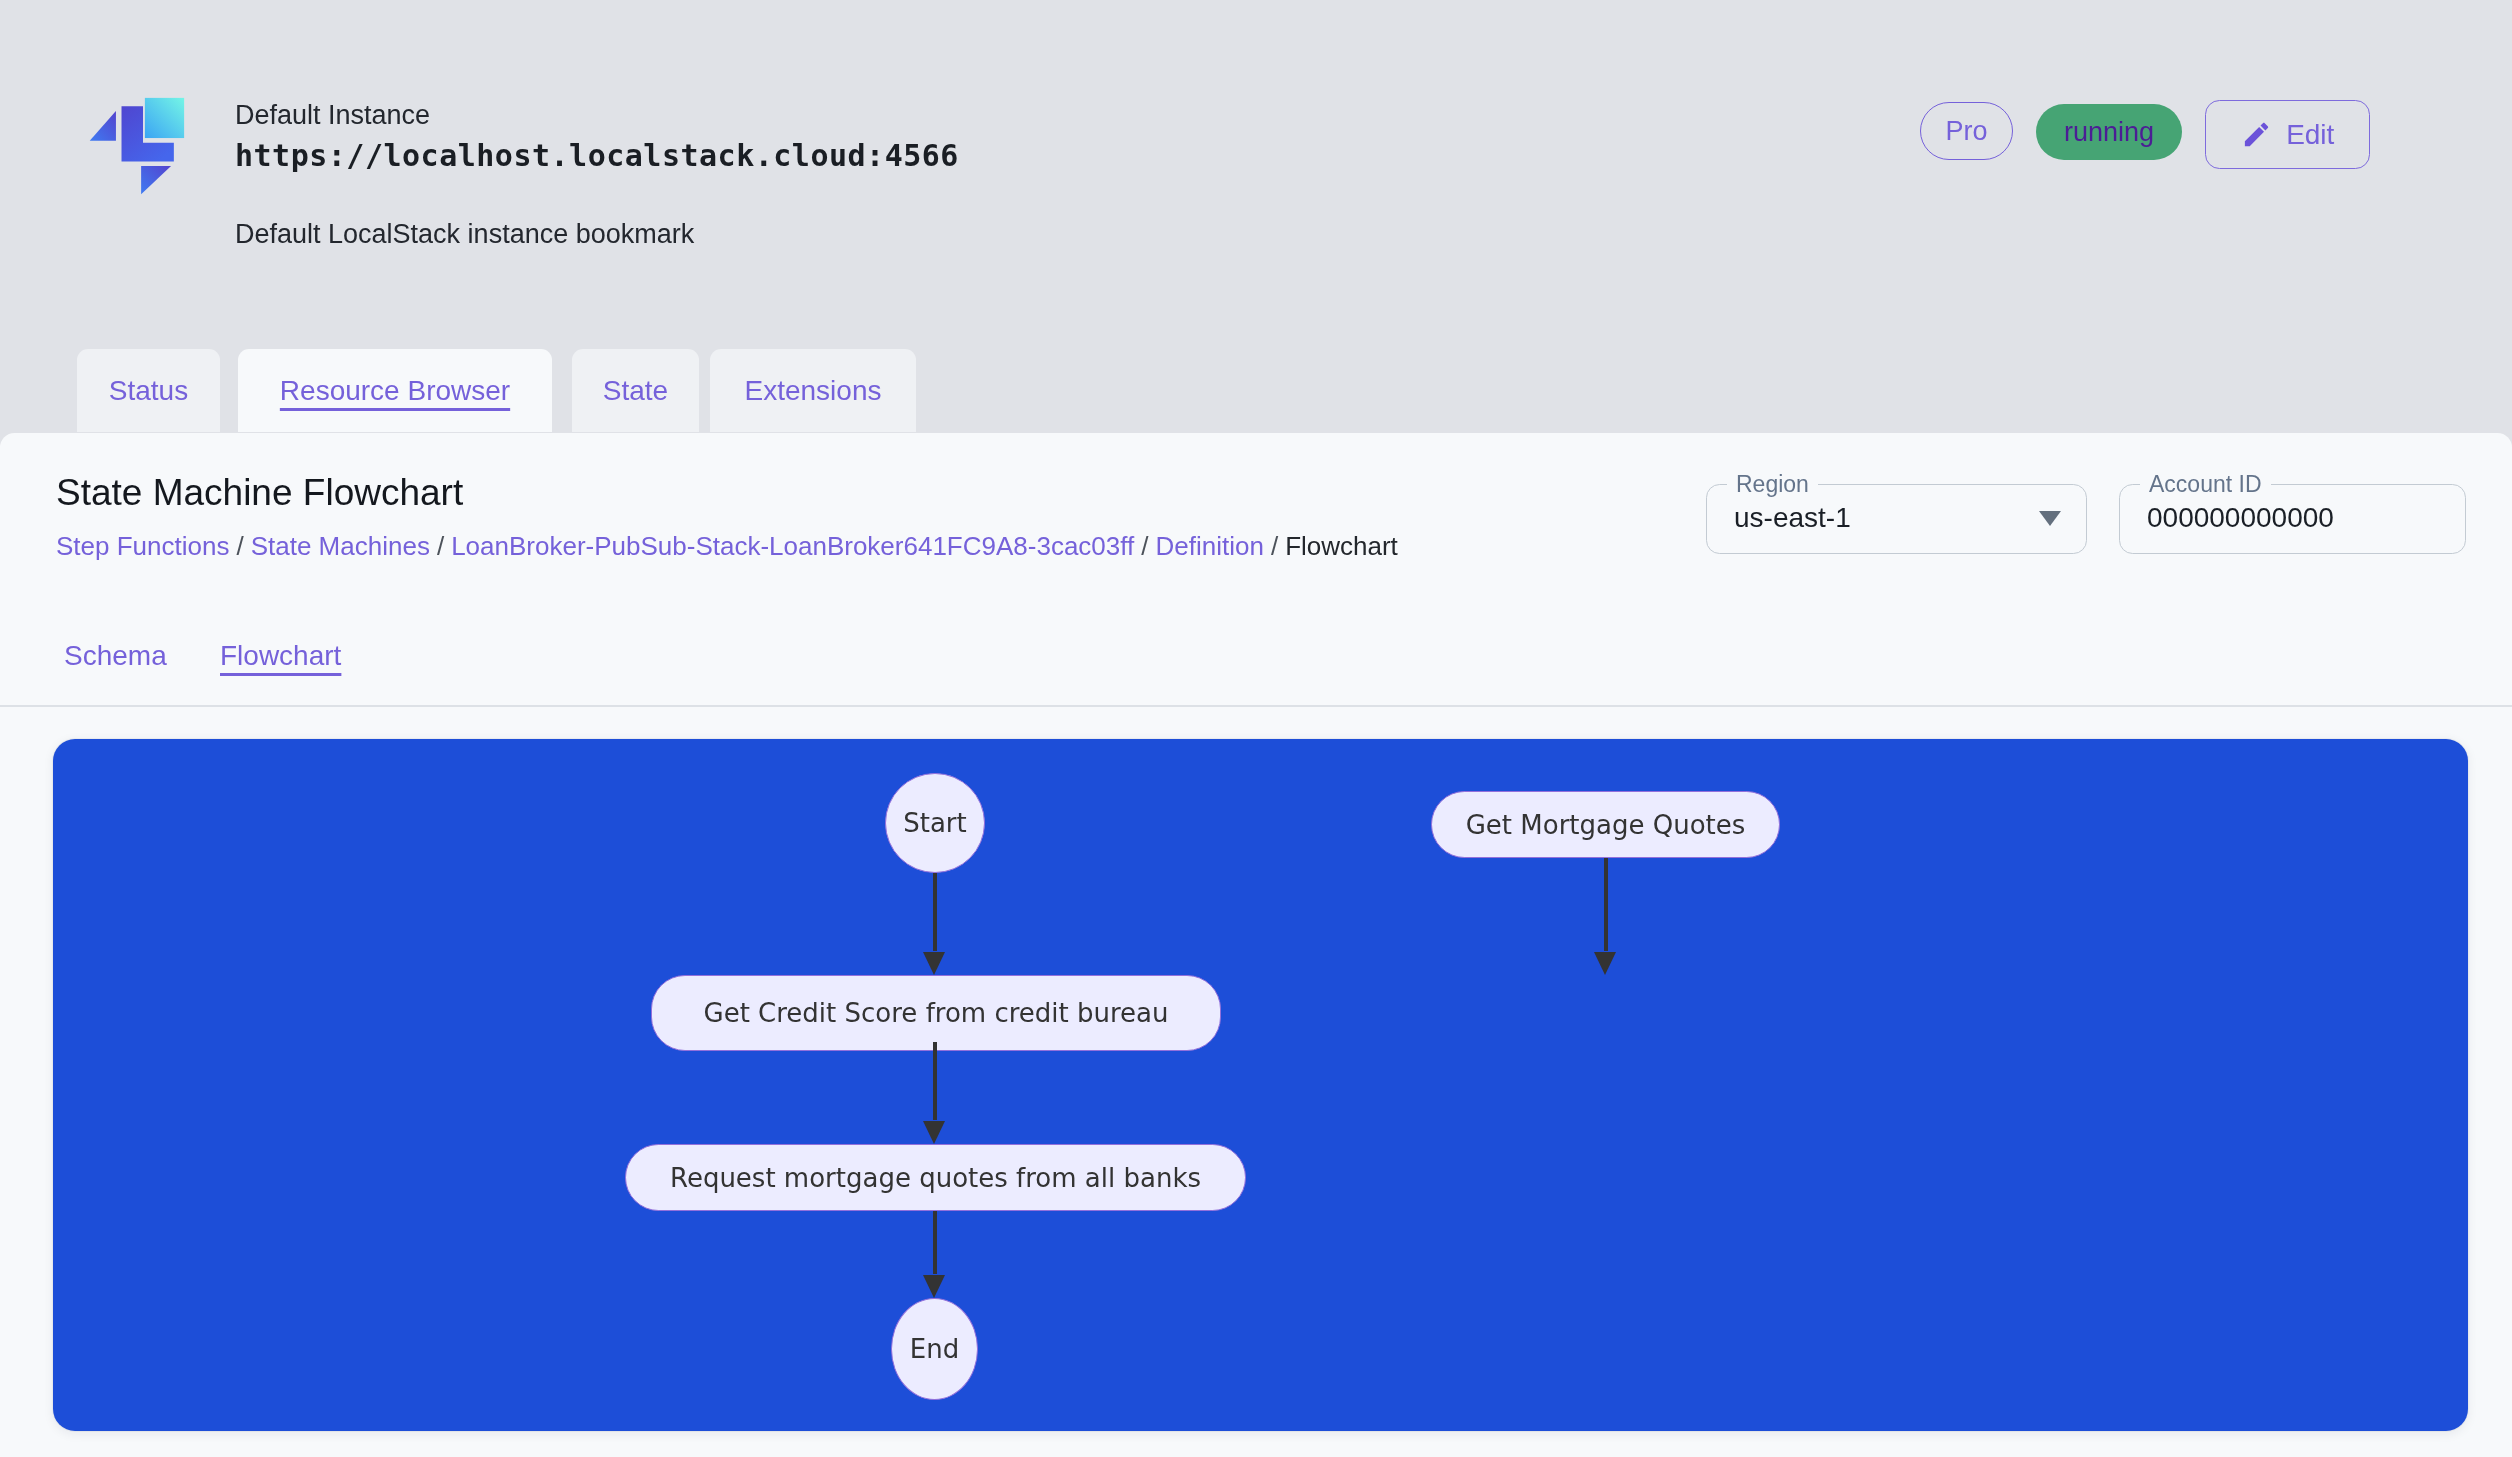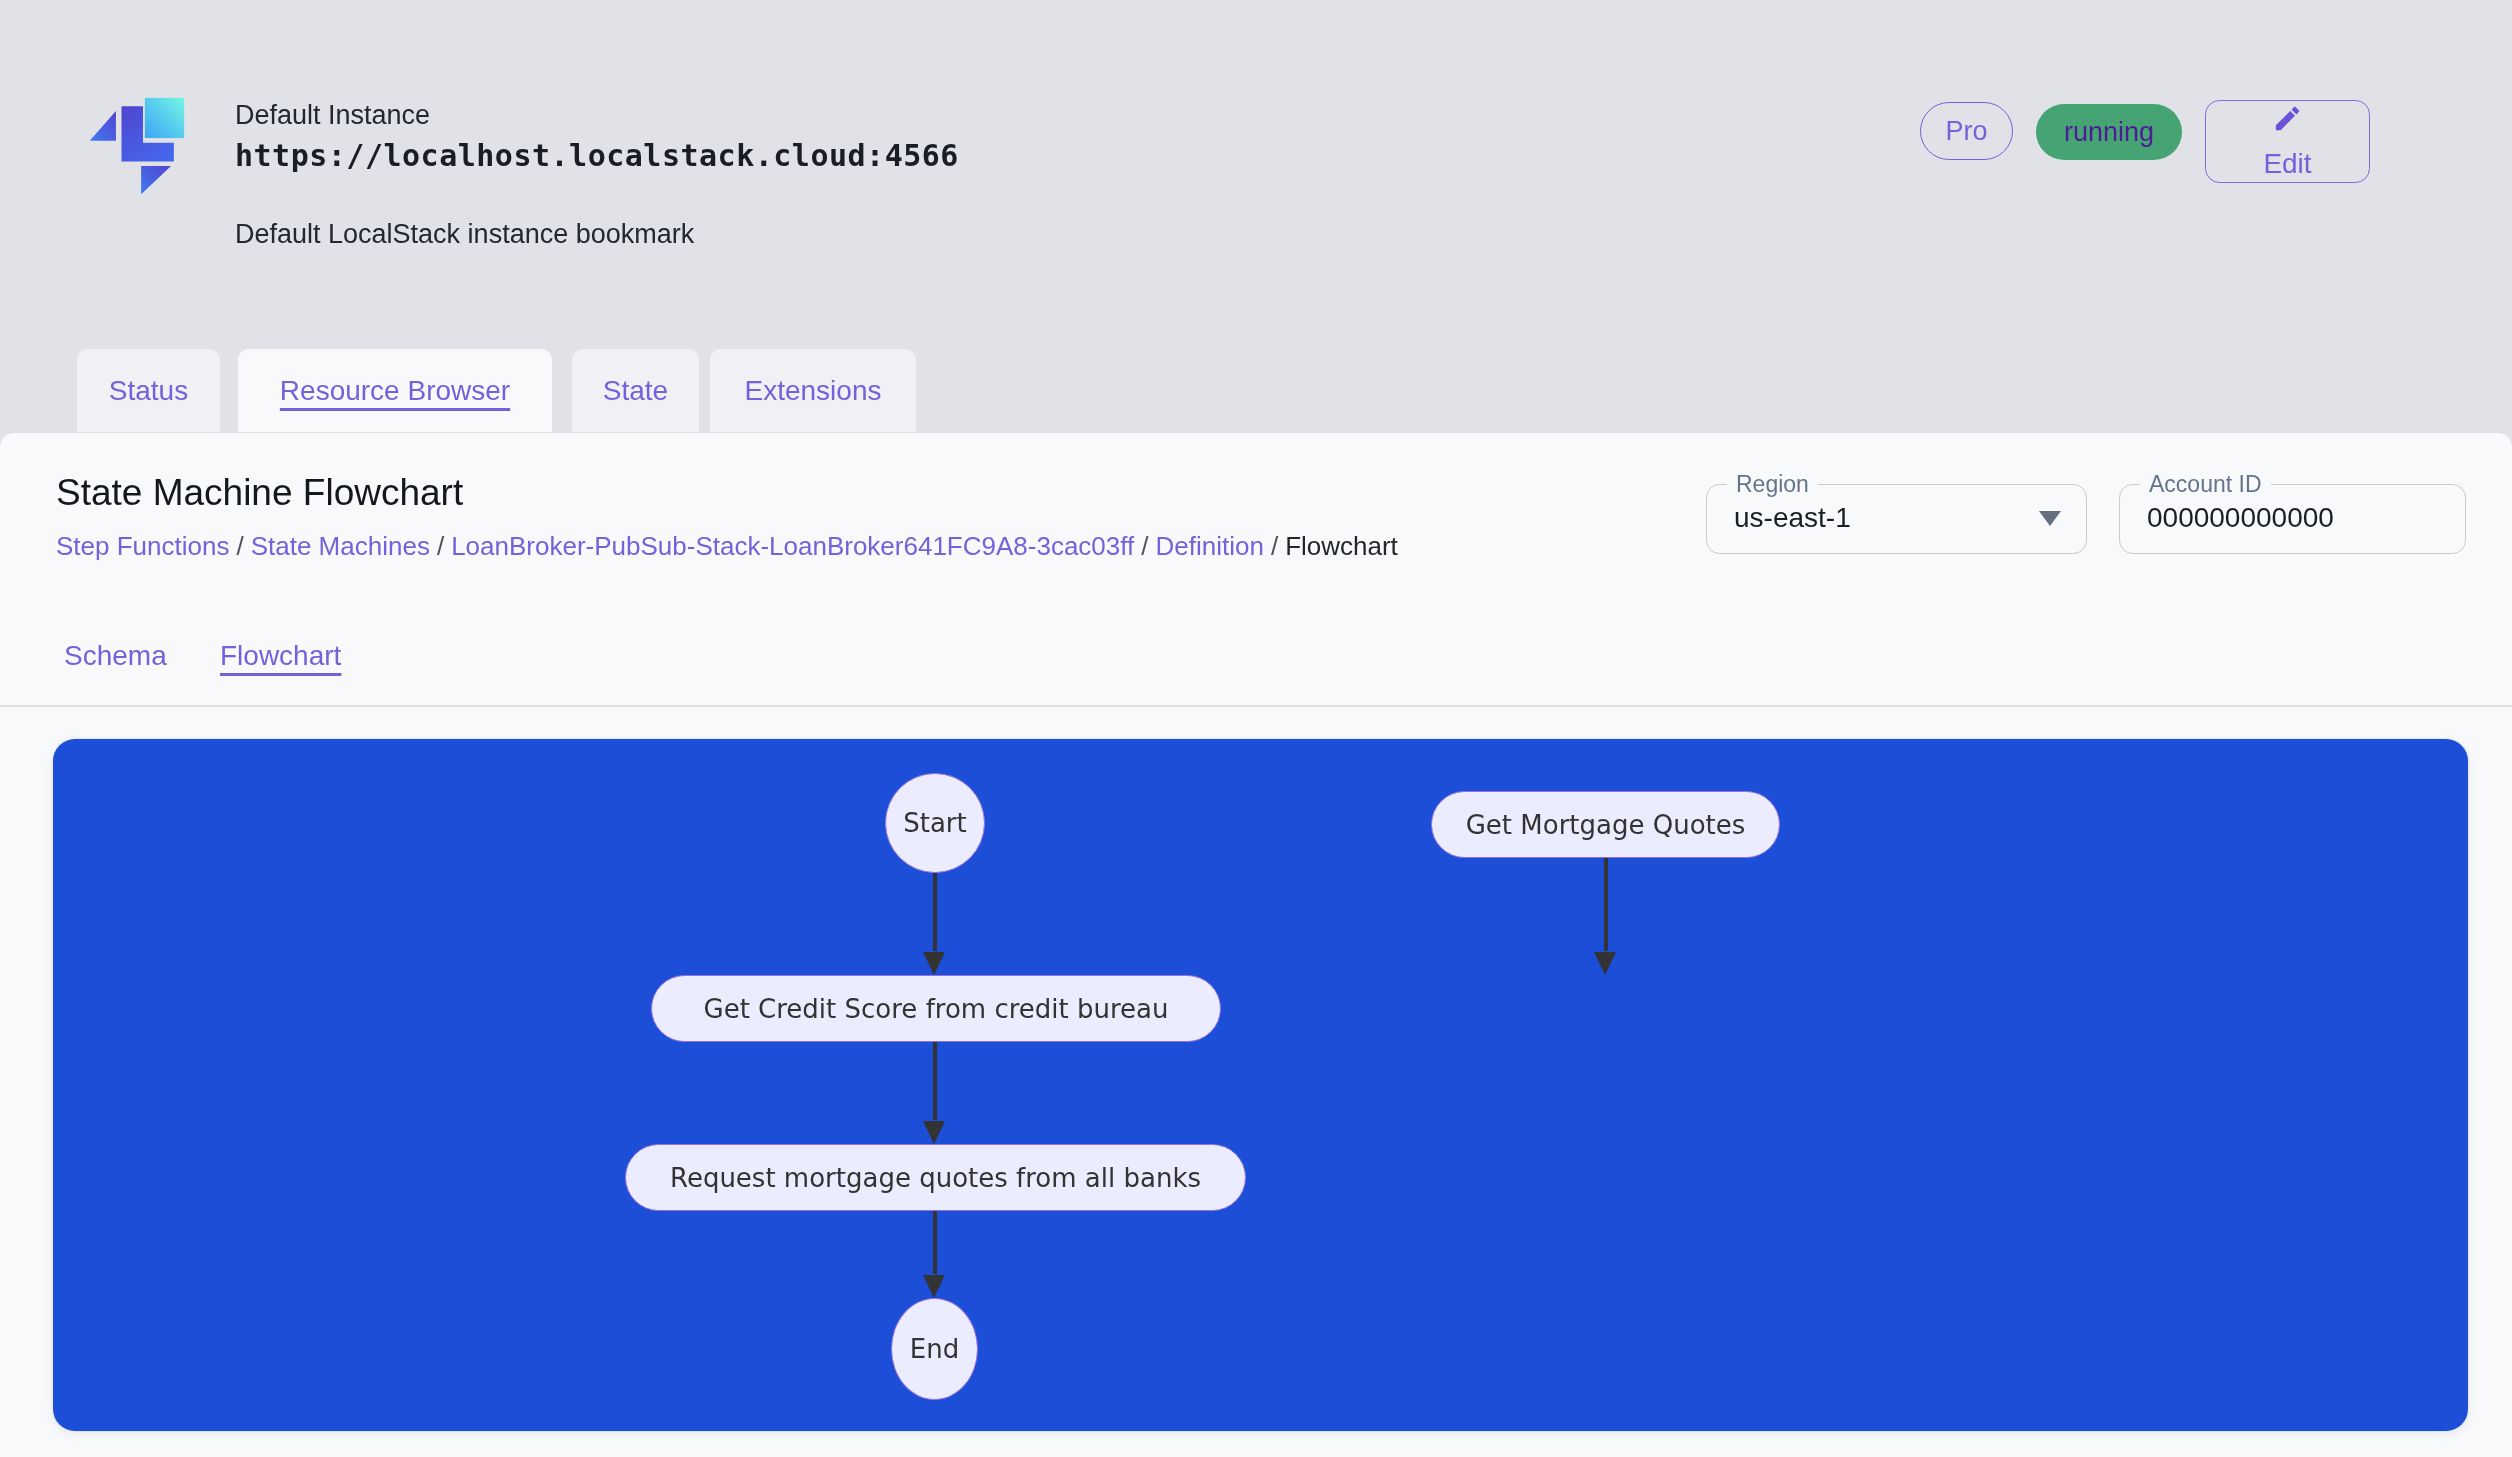--- a/index.html
+++ b/index.html
@@ -43,25 +43,25 @@
   }
   .chip-running {
     position: absolute; left: 2036px; top: 104px;
     height: 56px; padding: 0 28px;
     border-radius: 28px; background: #46A474;
     color: #4c1d95; font-size: 27px;
     display: flex; align-items: center; justify-content: center;
   }
   .btn-edit {
     position: absolute; left: 2205px; top: 100px;
-    width: 165px; height: 83px;
+    width: 165px; height: 69px;
     border: 1.8px solid #7E6BDD; border-radius: 14.5px;
     color: #7561DA; font-size: 28px;
     display: flex; align-items: center; justify-content: center; gap: 14.5px;
-    background: transparent; cursor: pointer; flex-direction: column;
+    background: transparent; cursor: pointer;
   }
   .btn-edit svg { width: 31px; height: 31px; }
 
   
   .tab {
     position: absolute; top: 349px; height: 83px;
     background: #EFF1F4; border-radius: 11px 11px 0 0;
     display: flex; align-items: center; justify-content: center;
     color: #7561DA; font-size: 28px; cursor: pointer;
   }
@@ -149,21 +149,21 @@
     position: absolute;
     background: #ECECFF; border: 1.8px solid #9370DB;
     color: #333333;
     font-family: "DejaVu Sans", sans-serif; font-size: 26px;
     display: flex; align-items: center; justify-content: center;
     text-align: center; box-sizing: border-box; white-space: nowrap;
   }
   .fc-circle { border-radius: 50%; }
   .fc-pill { border-radius: 34px; }
   .n-start   { left: 832px;  top: 34px;  width: 100px; height: 100px; }
-  .n-credit  { left: 598px;  top: 236px; width: 570px; height: 67px; }
+  .n-credit  { left: 598px;  top: 236px; width: 570px; height: 76px; }
   .n-request { left: 572px;  top: 405px; width: 621px; height: 67px; }
   .n-end     { left: 838px;  top: 559px; width: 87px;  height: 102px; }
   .n-quotes  { left: 1378px; top: 52px;  width: 349px; height: 67px; }
   .n-transform { left: 1265px; top: 236px; width: 577px; height: 67px; }
 
   .fc-edge { position: absolute; width: 23.6px; }
   .fc-edge .line {
     position: absolute; left: 10px; top: 0; width: 3.6px; bottom: 23.6px;
     background: #333333;
   }

